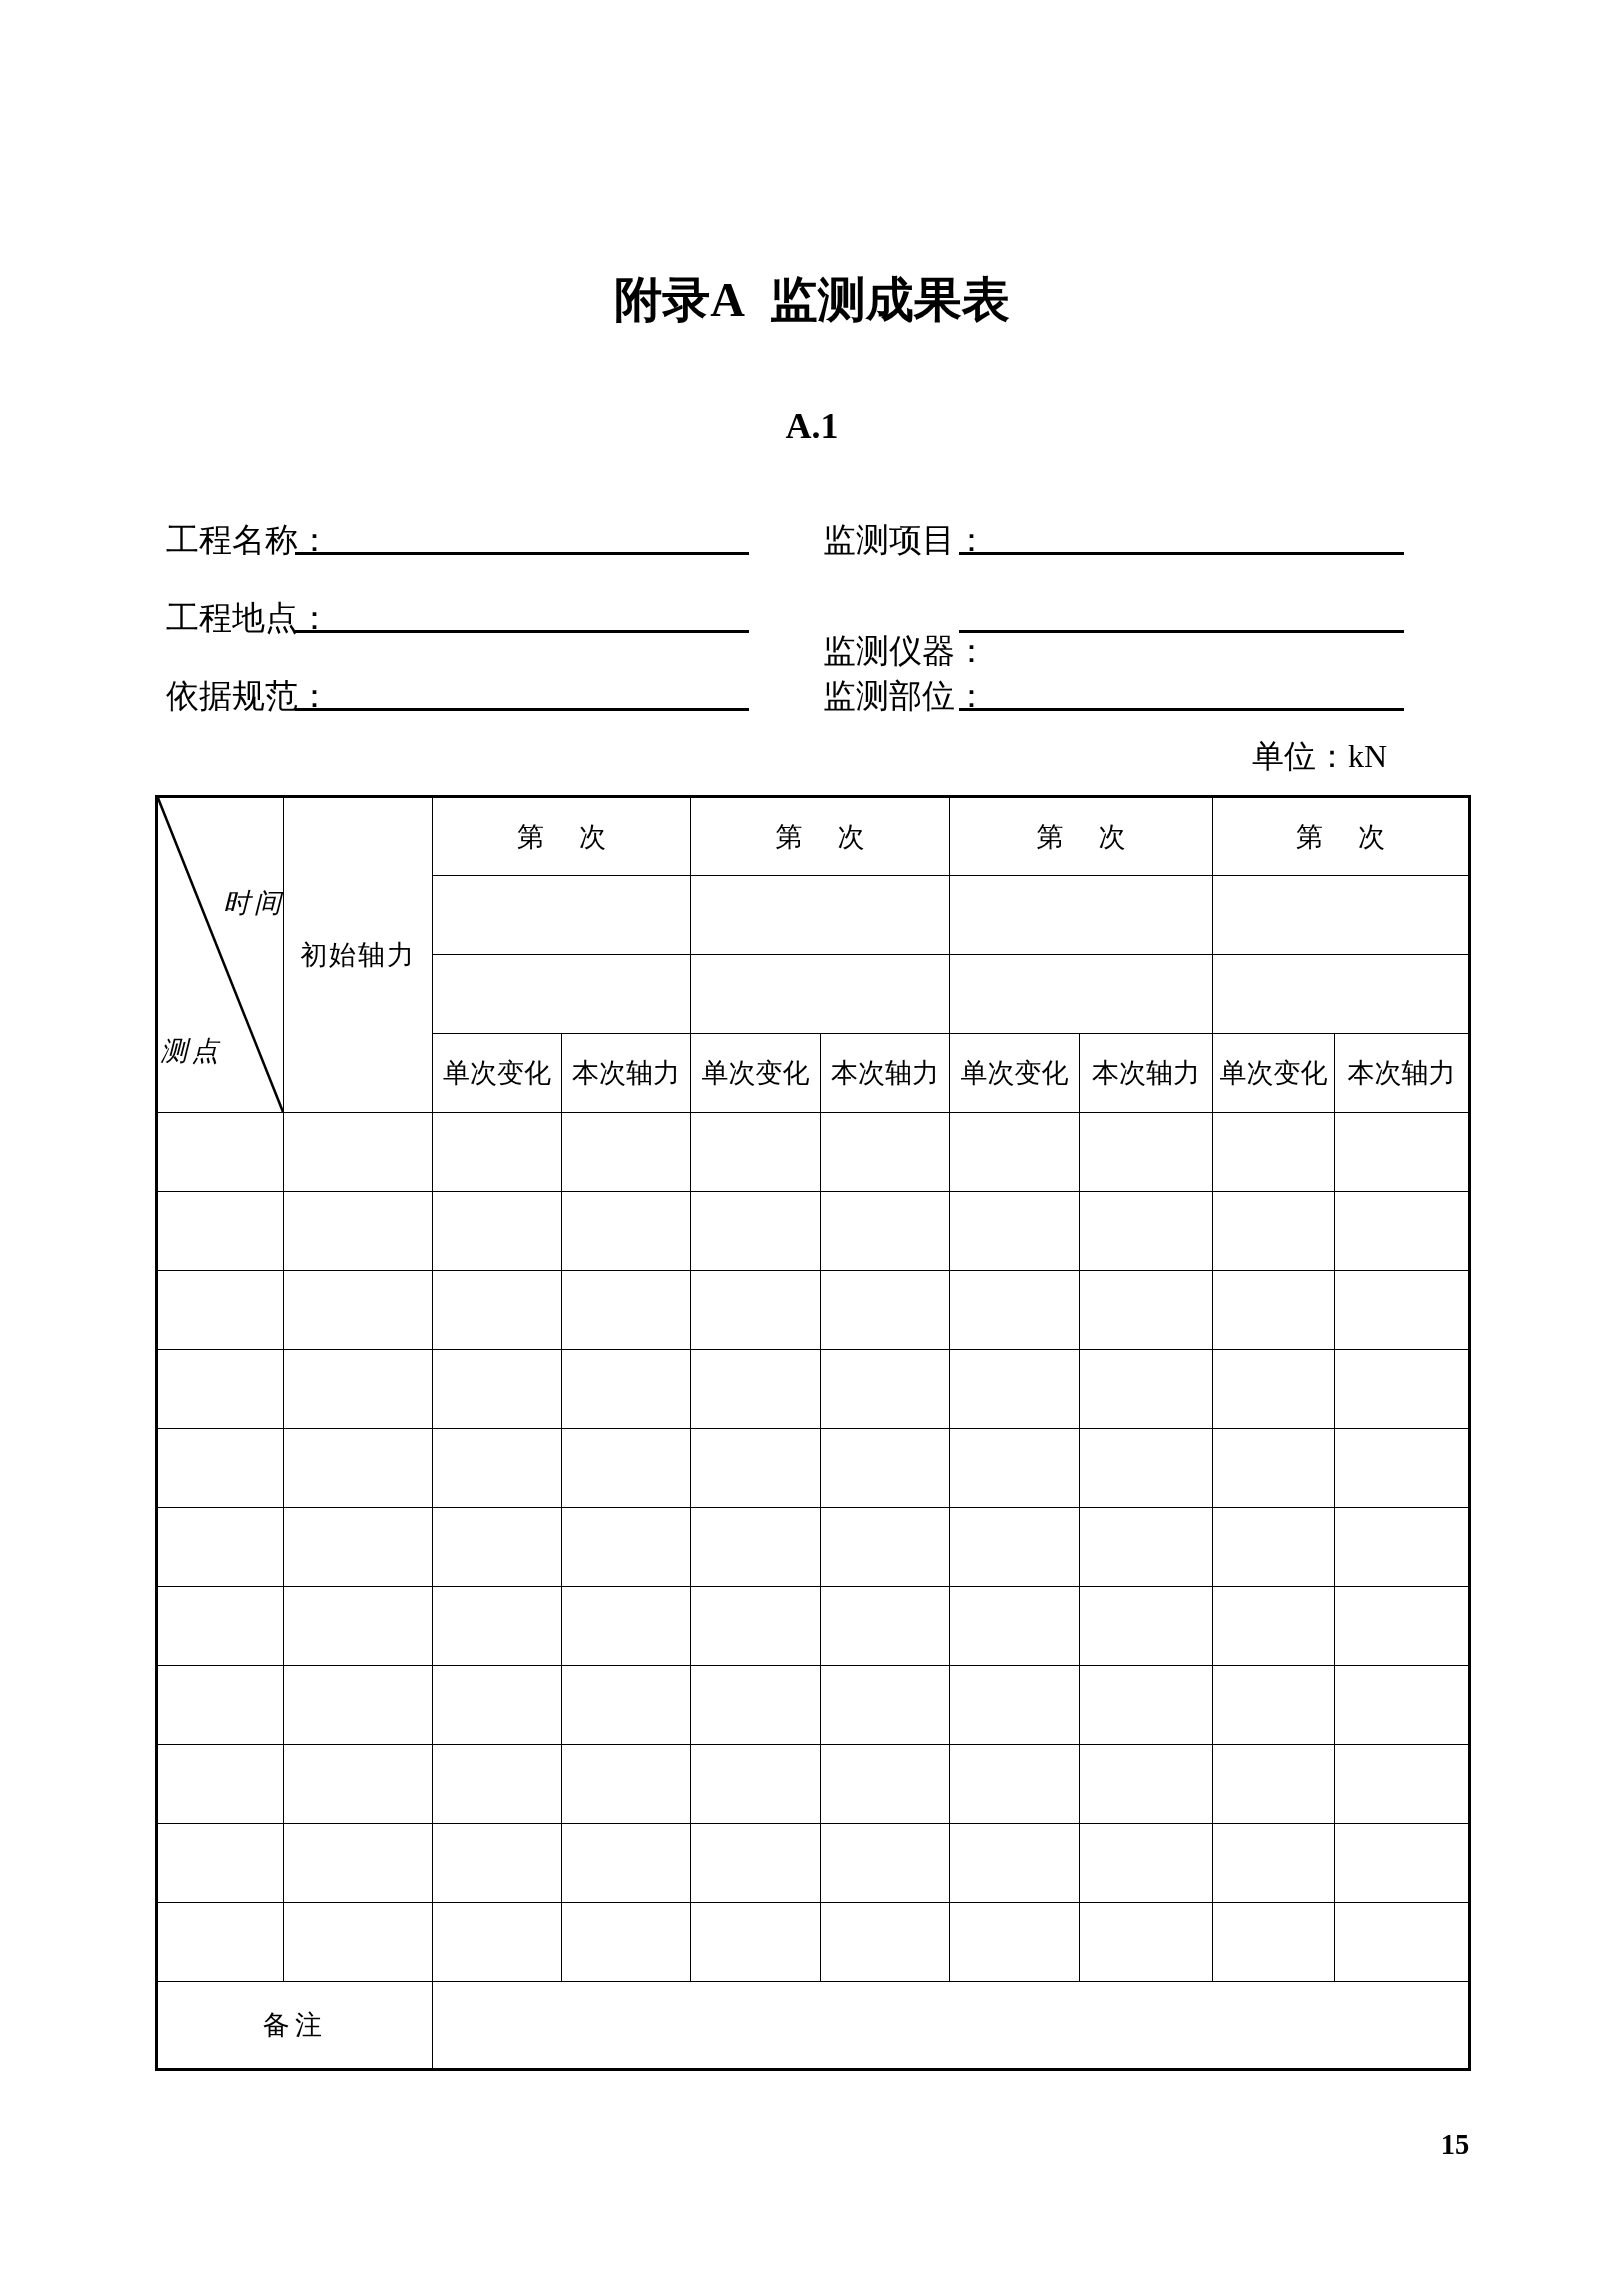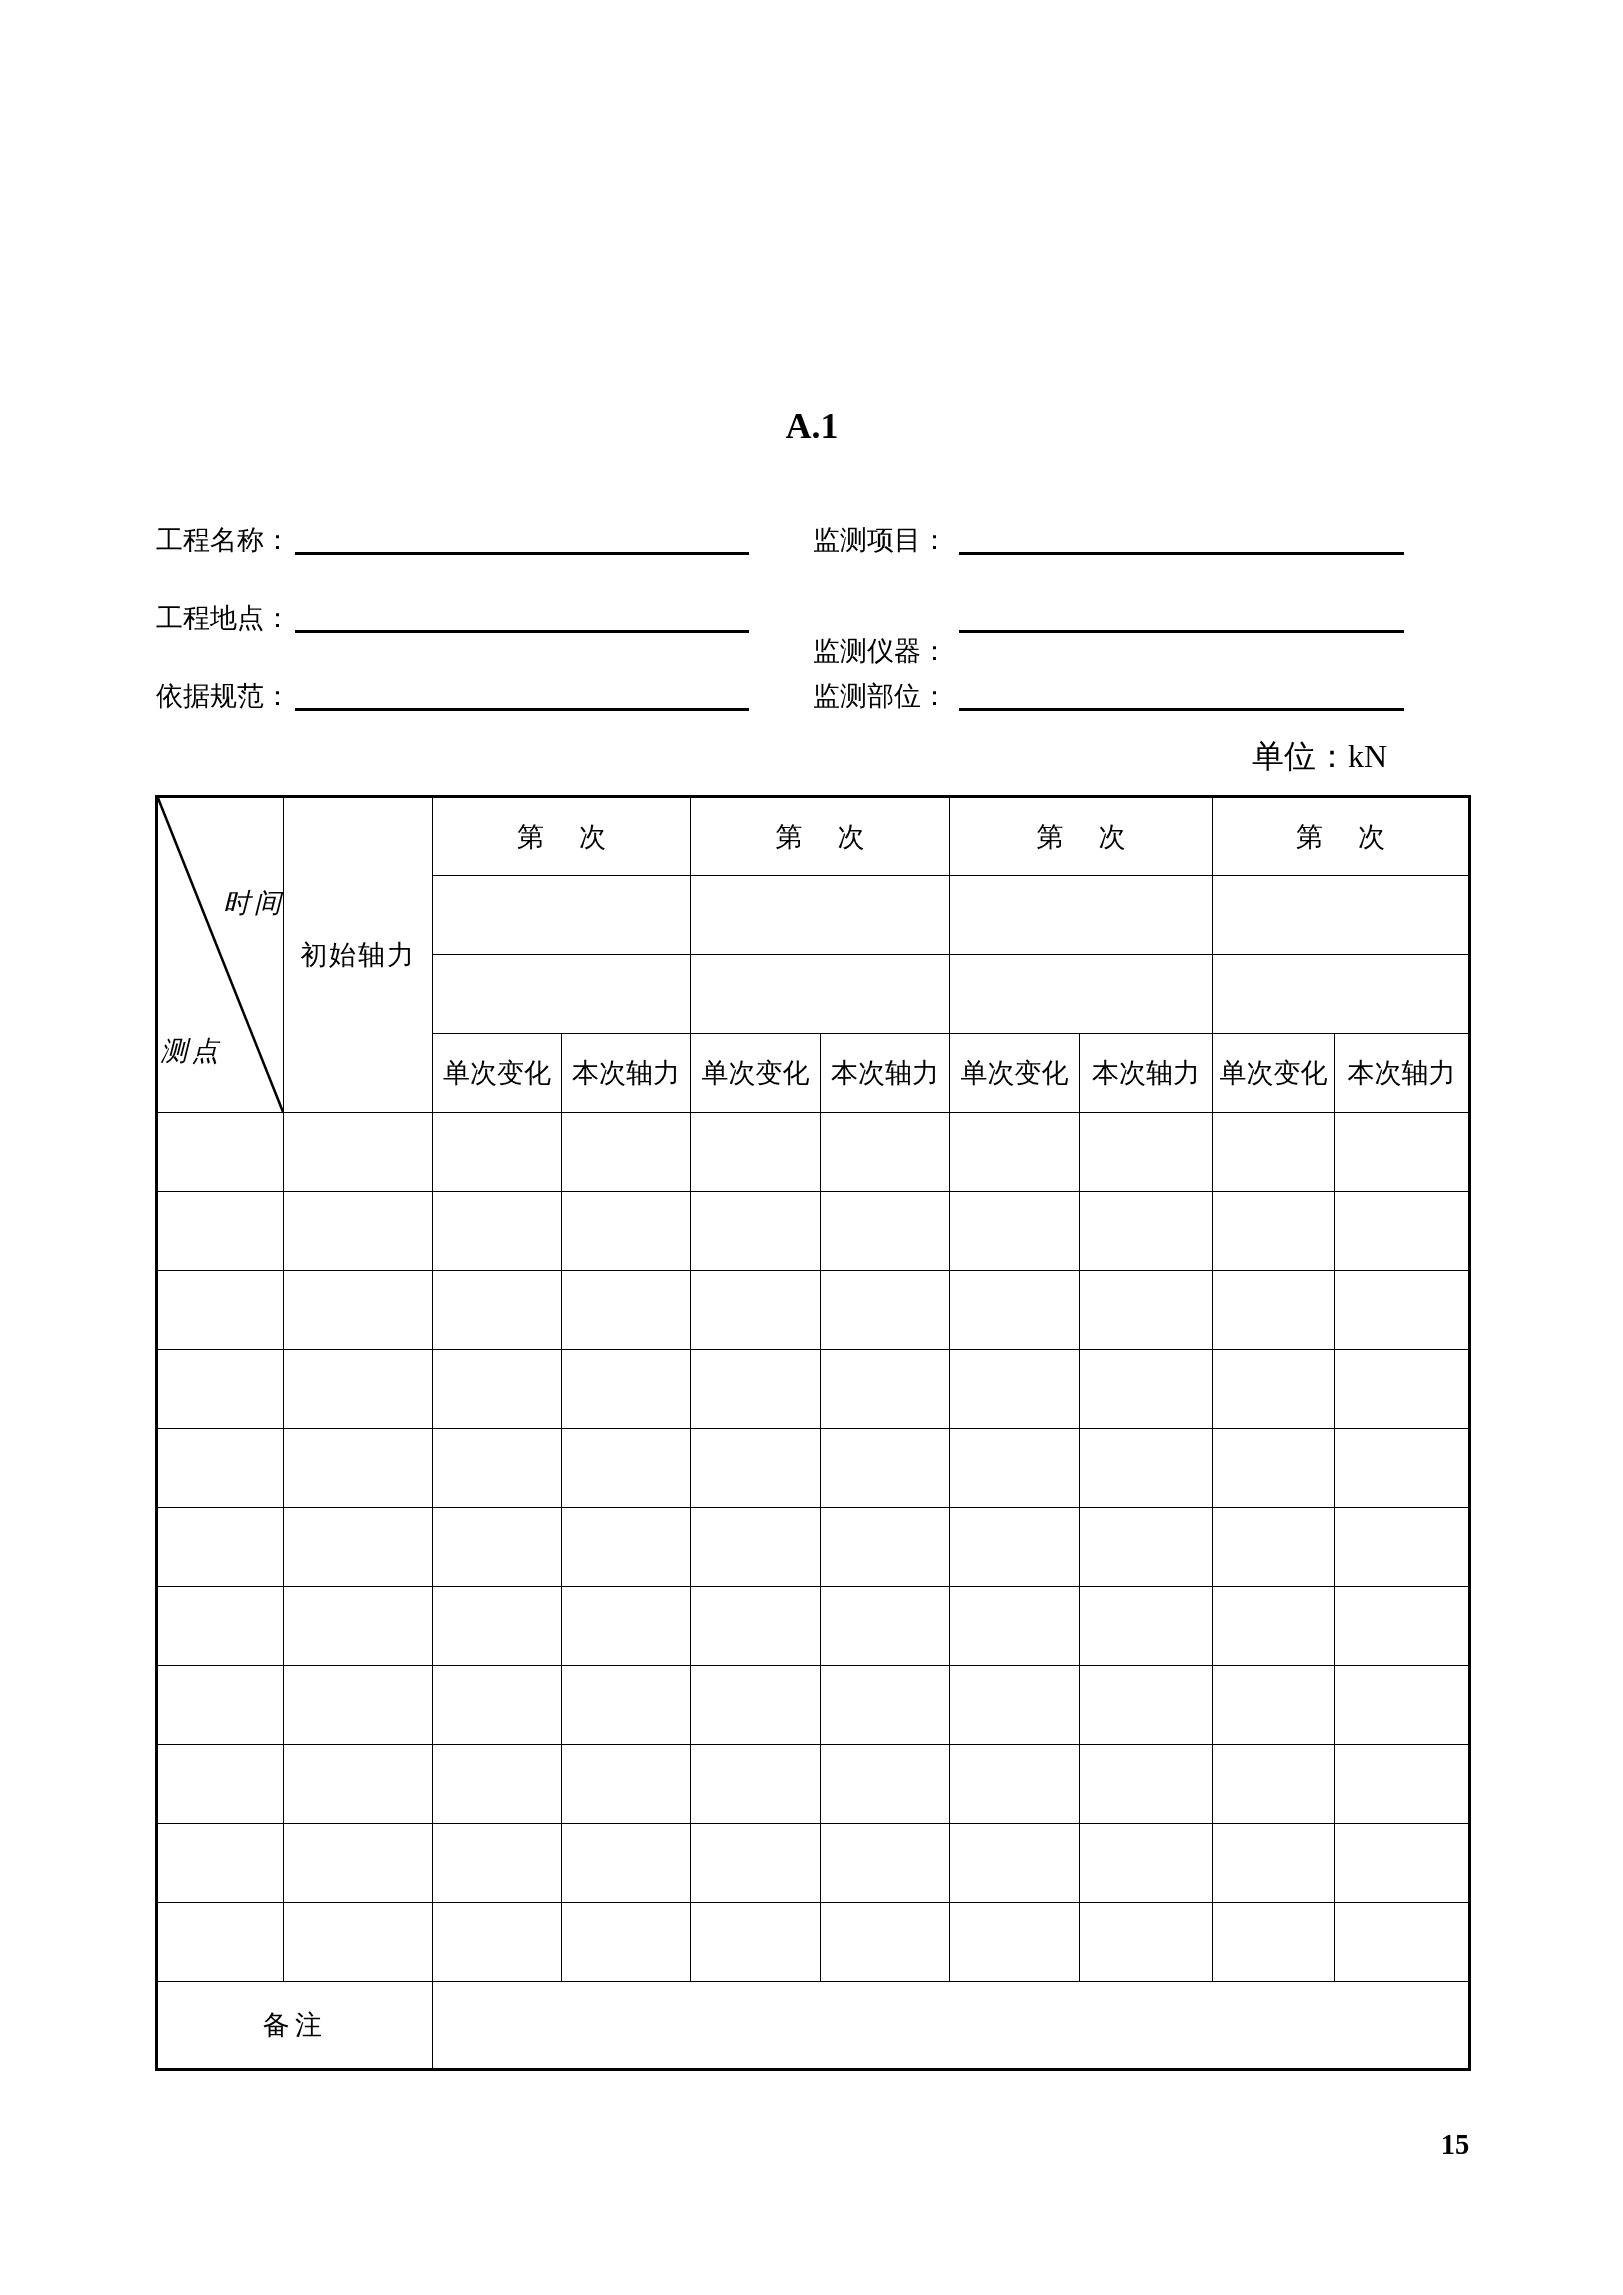--- a/index.html
+++ b/index.html
@@ -17,21 +17,21 @@
     display:flex;justify-content:center;gap:25px;
     font-size:48px;font-weight:bold;line-height:1.05;
   }
   .subtitle{
     position:absolute;top:408px;left:0;width:100%;
     display:flex;justify-content:center;gap:19.5px;
     font-size:36px;font-weight:bold;line-height:1.05;
   }
 
   
-  .ffield{position:absolute;font-size:27px;line-height:34px;white-space:nowrap;}
+  .ffield{position:absolute;font-size:33px;line-height:34px;white-space:nowrap;margin-left:10px;}
   .fline{position:absolute;height:2.6px;background:#000;}
 
   .unit-note{
     position:absolute;top:739px;left:1169px;width:301px;
     text-align:center;font-size:32px;line-height:34px;
   }
 
   
   .tblwrap{position:absolute;left:155px;top:795px;}
   table.tbl{
@@ -63,20 +63,24 @@
   .page-number{
     position:absolute;left:1426px;top:2129px;width:58px;
     text-align:center;font-size:28.6px;font-weight:bold;
   }
 </style>
 </head>
 <body>
 
 <div id="page">
 
+  <div class="title">
+    <span>附录A</span>
+    <span>监测成果表</span>
+  </div>
 
   <div class="subtitle">
     <span>A.1</span>
   </div>
 
   <div class="ffield" style="left:156px;top:523px;">工程名称：</div>
   <div class="ffield" style="left:156px;top:601px;">工程地点：</div>
   <div class="ffield" style="left:156px;top:679px;">依据规范：</div>
 
   <div class="ffield" style="left:813px;top:523px;">监测项目：</div>

